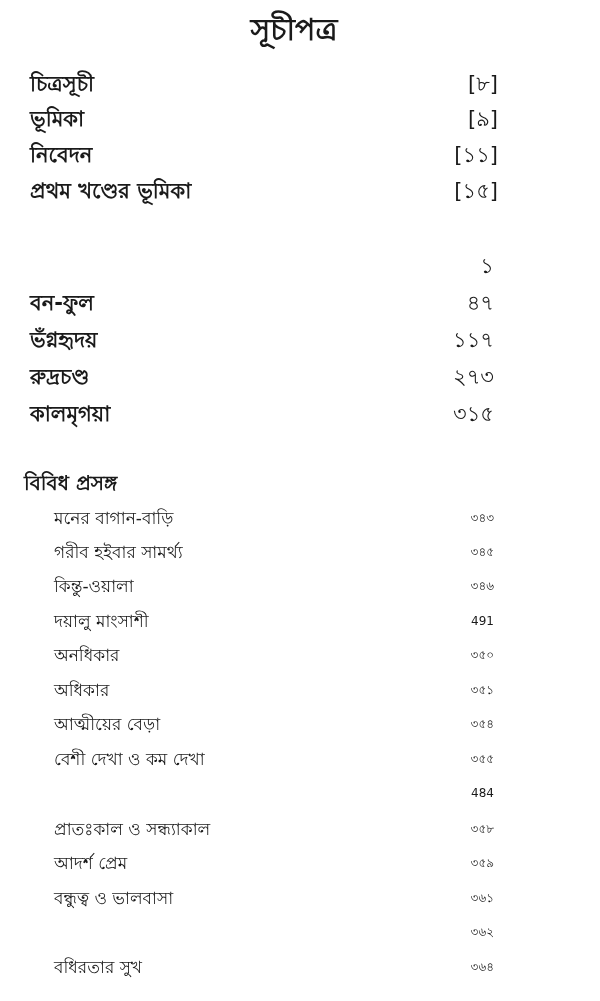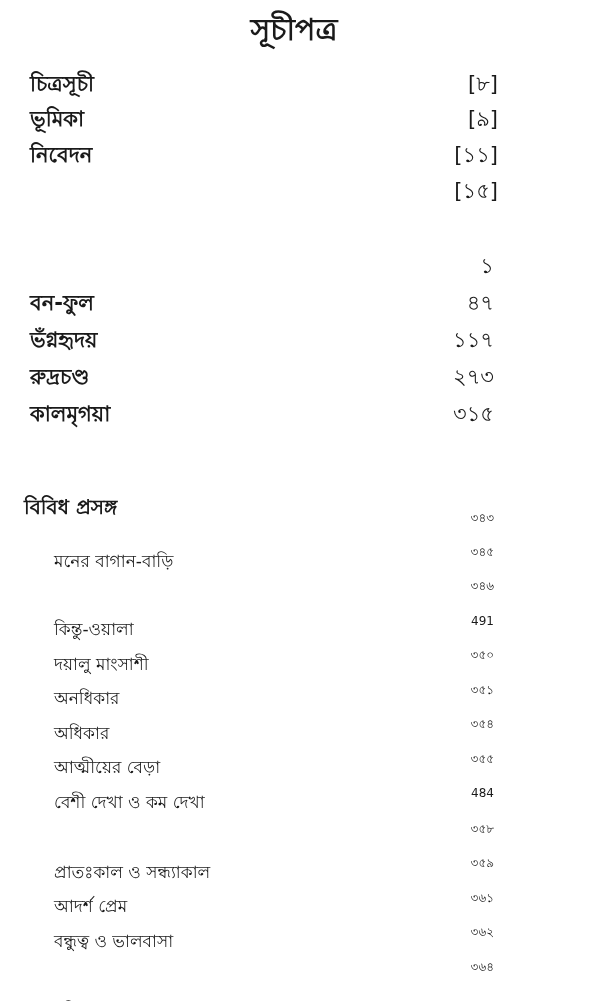--- a/index.html
+++ b/index.html
@@ -48,41 +48,42 @@
   .main .label  { left: 26px; font-size: 21px; font-weight: bold; }
   .main .page   { font-size: 21px; right: 30px; }
   .section-head {
     position: absolute;
     left: 24px;
     font-size: 20px;
     font-weight: bold;
     line-height: 34px;
     white-space: nowrap;
   }
-  .sub .label  { left: 50px; font-size: 17px; font-weight: normal; margin-top: 43px; }
+  .sub .label  { left: 50px; font-size: 17px; font-weight: normal; }
   .sub .page   { font-size: 12px; right: 30px; }
 </style>
 </head>
 <body>
 
 <div class="title">সূচীপত্র</div>
 
 <div class="row front" style="top:67px">
   <span class="label">চিত্রসূচী</span>
   <span class="page">[৮]</span>
 </div>
 <div class="row front" style="top:102px">
   <span class="label">ভূমিকা</span>
   <span class="page">[৯]</span>
 </div>
 <div class="row front" style="top:138px">
   <span class="label">নিবেদন</span>
   <span class="page">[১১]</span>
 </div>
 <div class="row front" style="top:174px">
+  <span class="label">প্রথম খণ্ডের ভূমিকা</span>
   <span class="page">[১৫]</span>
 </div>
 
 <div class="row main" style="top:249px">
   <span class="page">১</span>
 </div>
 <div class="row main" style="top:286px">
   <span class="label">বন-ফুল</span>
   <span class="page">৪৭</span>
 </div>
@@ -92,27 +93,28 @@
 </div>
 <div class="row main" style="top:360px">
   <span class="label">রুদ্রচণ্ড</span>
   <span class="page">২৭৩</span>
 </div>
 <div class="row main" style="top:397px">
   <span class="label">কালমৃগয়া</span>
   <span class="page">৩১৫</span>
 </div>
 
-<div class="section-head" style="top:490px">বিবিধ প্রসঙ্গ</div>
+<div class="section-head" style="top:466px">বিবিধ প্রসঙ্গ</div>
 
 <div class="row sub" style="top:501px">
   <span class="label">মনের বাগান-বাড়ি</span>
   <span class="page">৩৪৩</span>
 </div>
 <div class="row sub" style="top:535px">
+  <span class="label">গরীব হইবার সামর্থ্য</span>
   <span class="page">৩৪৫</span>
 </div>
 <div class="row sub" style="top:569px">
   <span class="label">কিন্তু-ওয়ালা</span>
   <span class="page">৩৪৬</span>
 </div>
 <div class="row sub" style="top:604px">
   <span class="label">দয়ালু মাংসাশী</span>
   <span class="page">491</span>
 </div>

